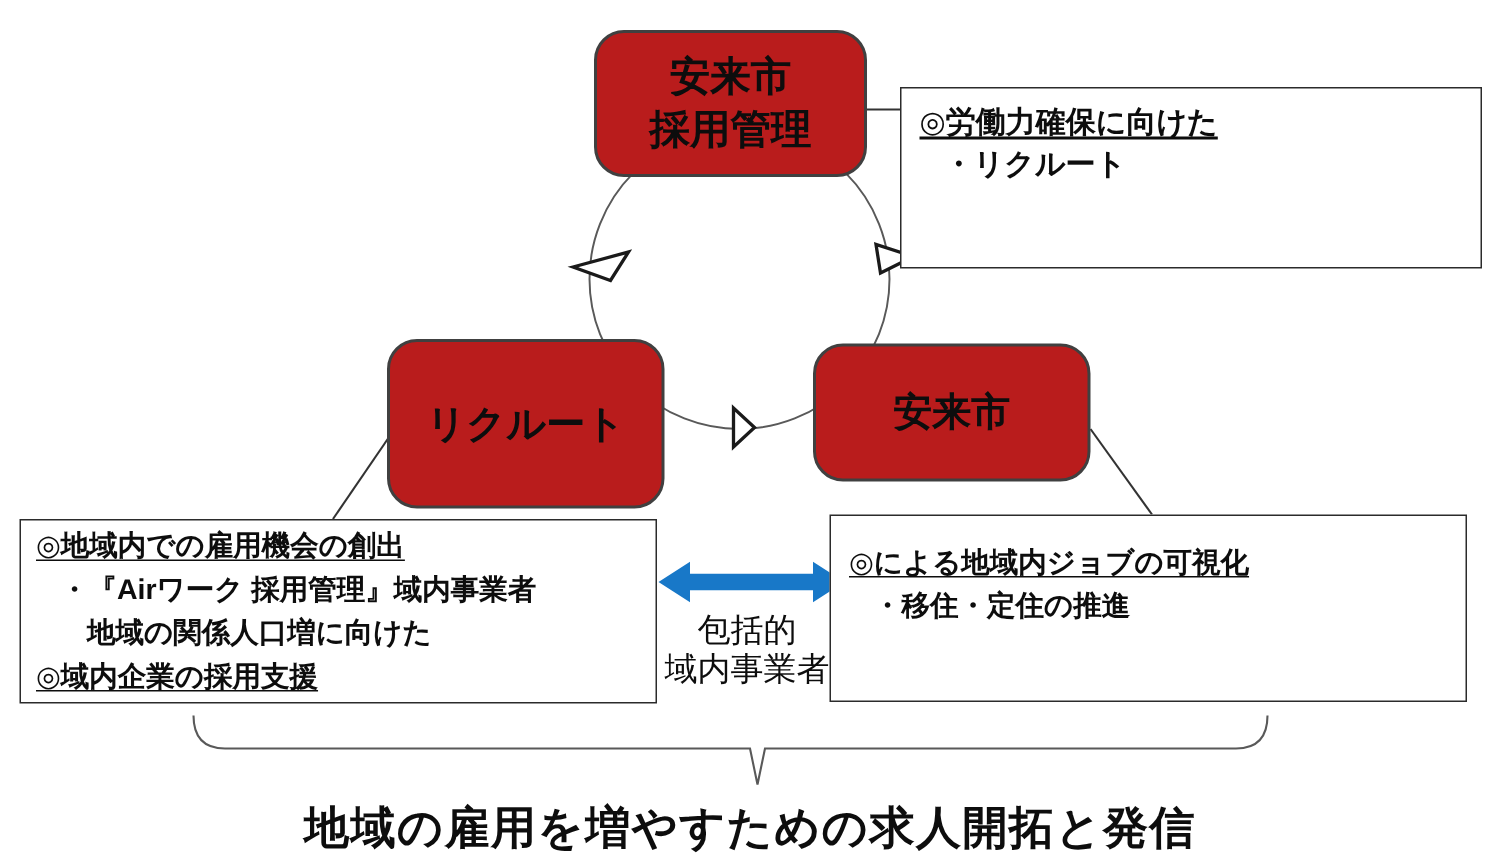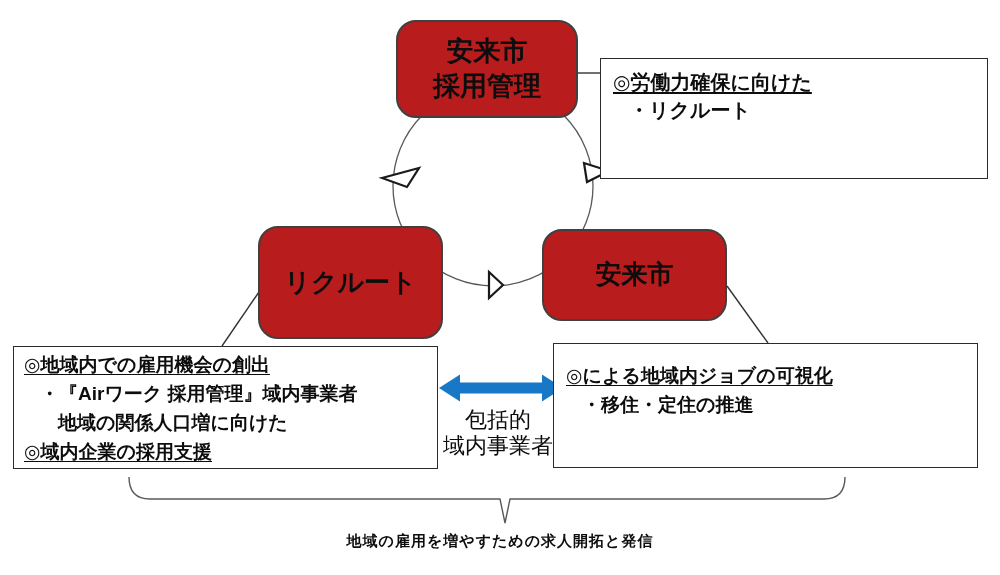--- a/index.html
+++ b/index.html
@@ -26,21 +26,21 @@
   .ann-br{left:553px;top:343px;width:425px;height:125px;font-size:19px;line-height:1.52;padding:18px 12px 0 12px;}
   .ann .head{text-decoration:underline;text-underline-offset:3px;}
   .ind1{padding-left:16px;}
   .ind2{padding-left:34px;}
   .partner{
     position:absolute;left:428px;top:407px;width:140px;text-align:center;
     font-weight:normal;font-size:22px;line-height:1.2;color:#0d0d0d;
   }
   .caption{
     position:absolute;left:0;top:532px;width:1000px;text-align:center;
-    font-weight:bold;font-size:15px;color:#0d0d0d;letter-spacing:1px;
+    font-weight:bold;font-size:30px;color:#0d0d0d;letter-spacing:1px;
   }
 </style>
 </head>
 <body>
 
 <div class="canvas">
 
   <svg class="layer" viewBox="0 0 1000 575">
 
     <circle cx="493" cy="186" r="100" fill="none" stroke="#595959" stroke-width="1.3"></circle>

